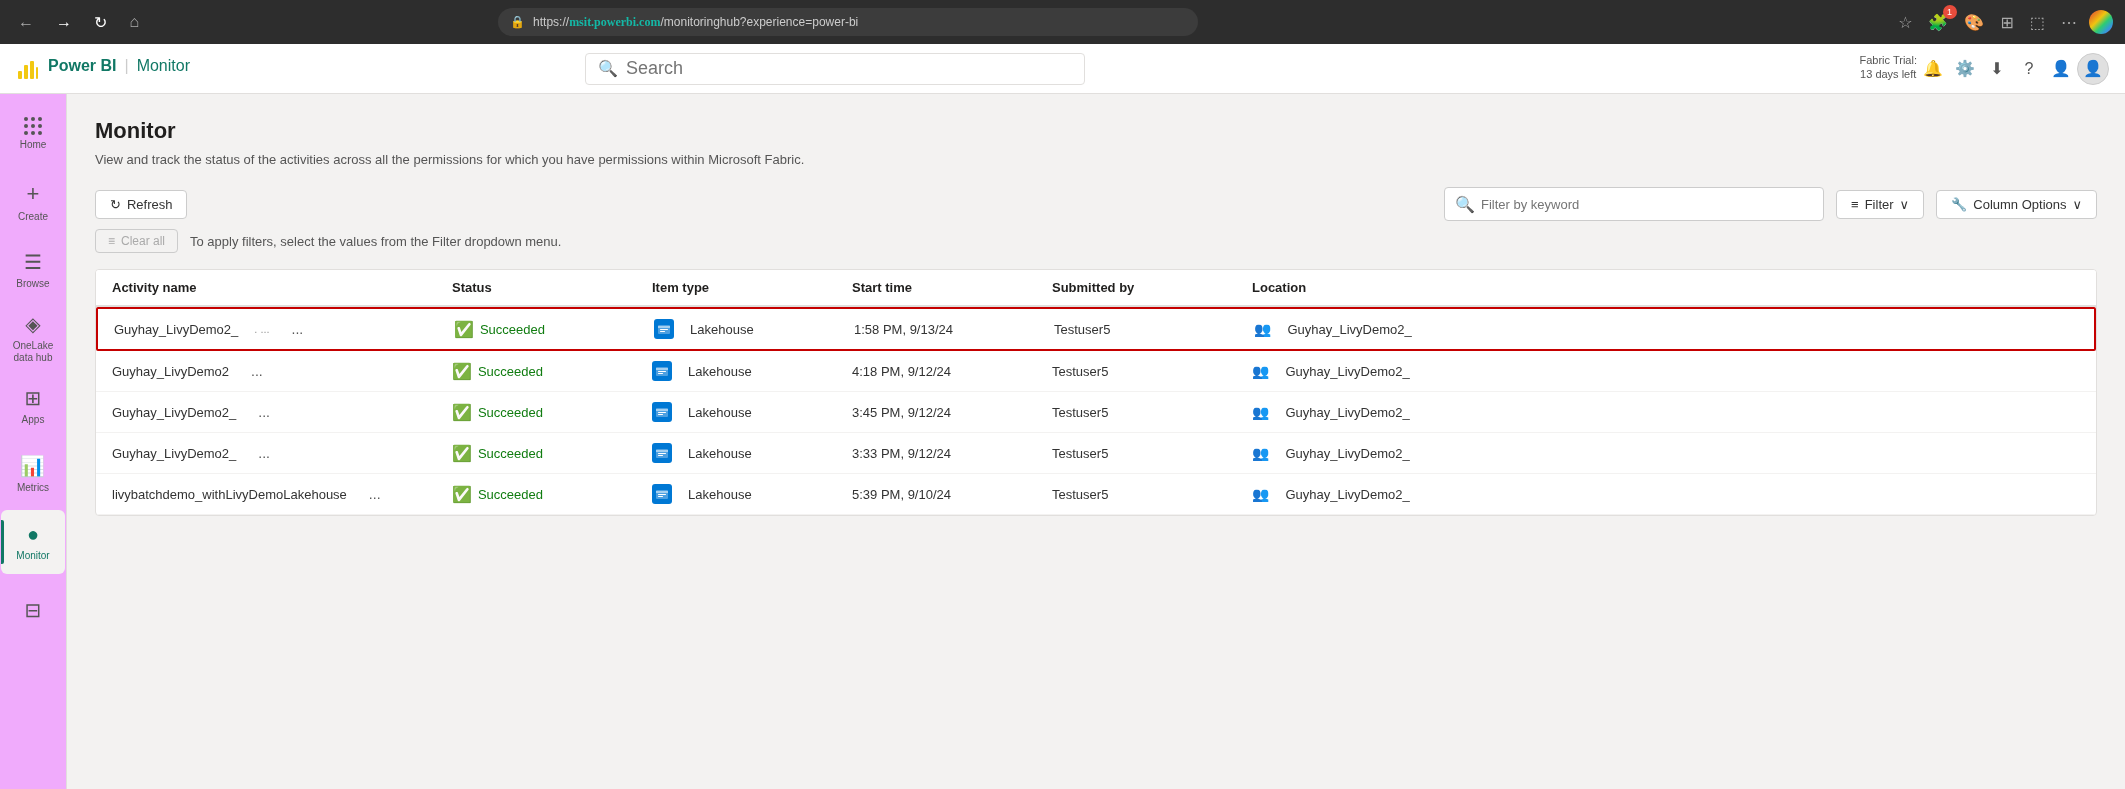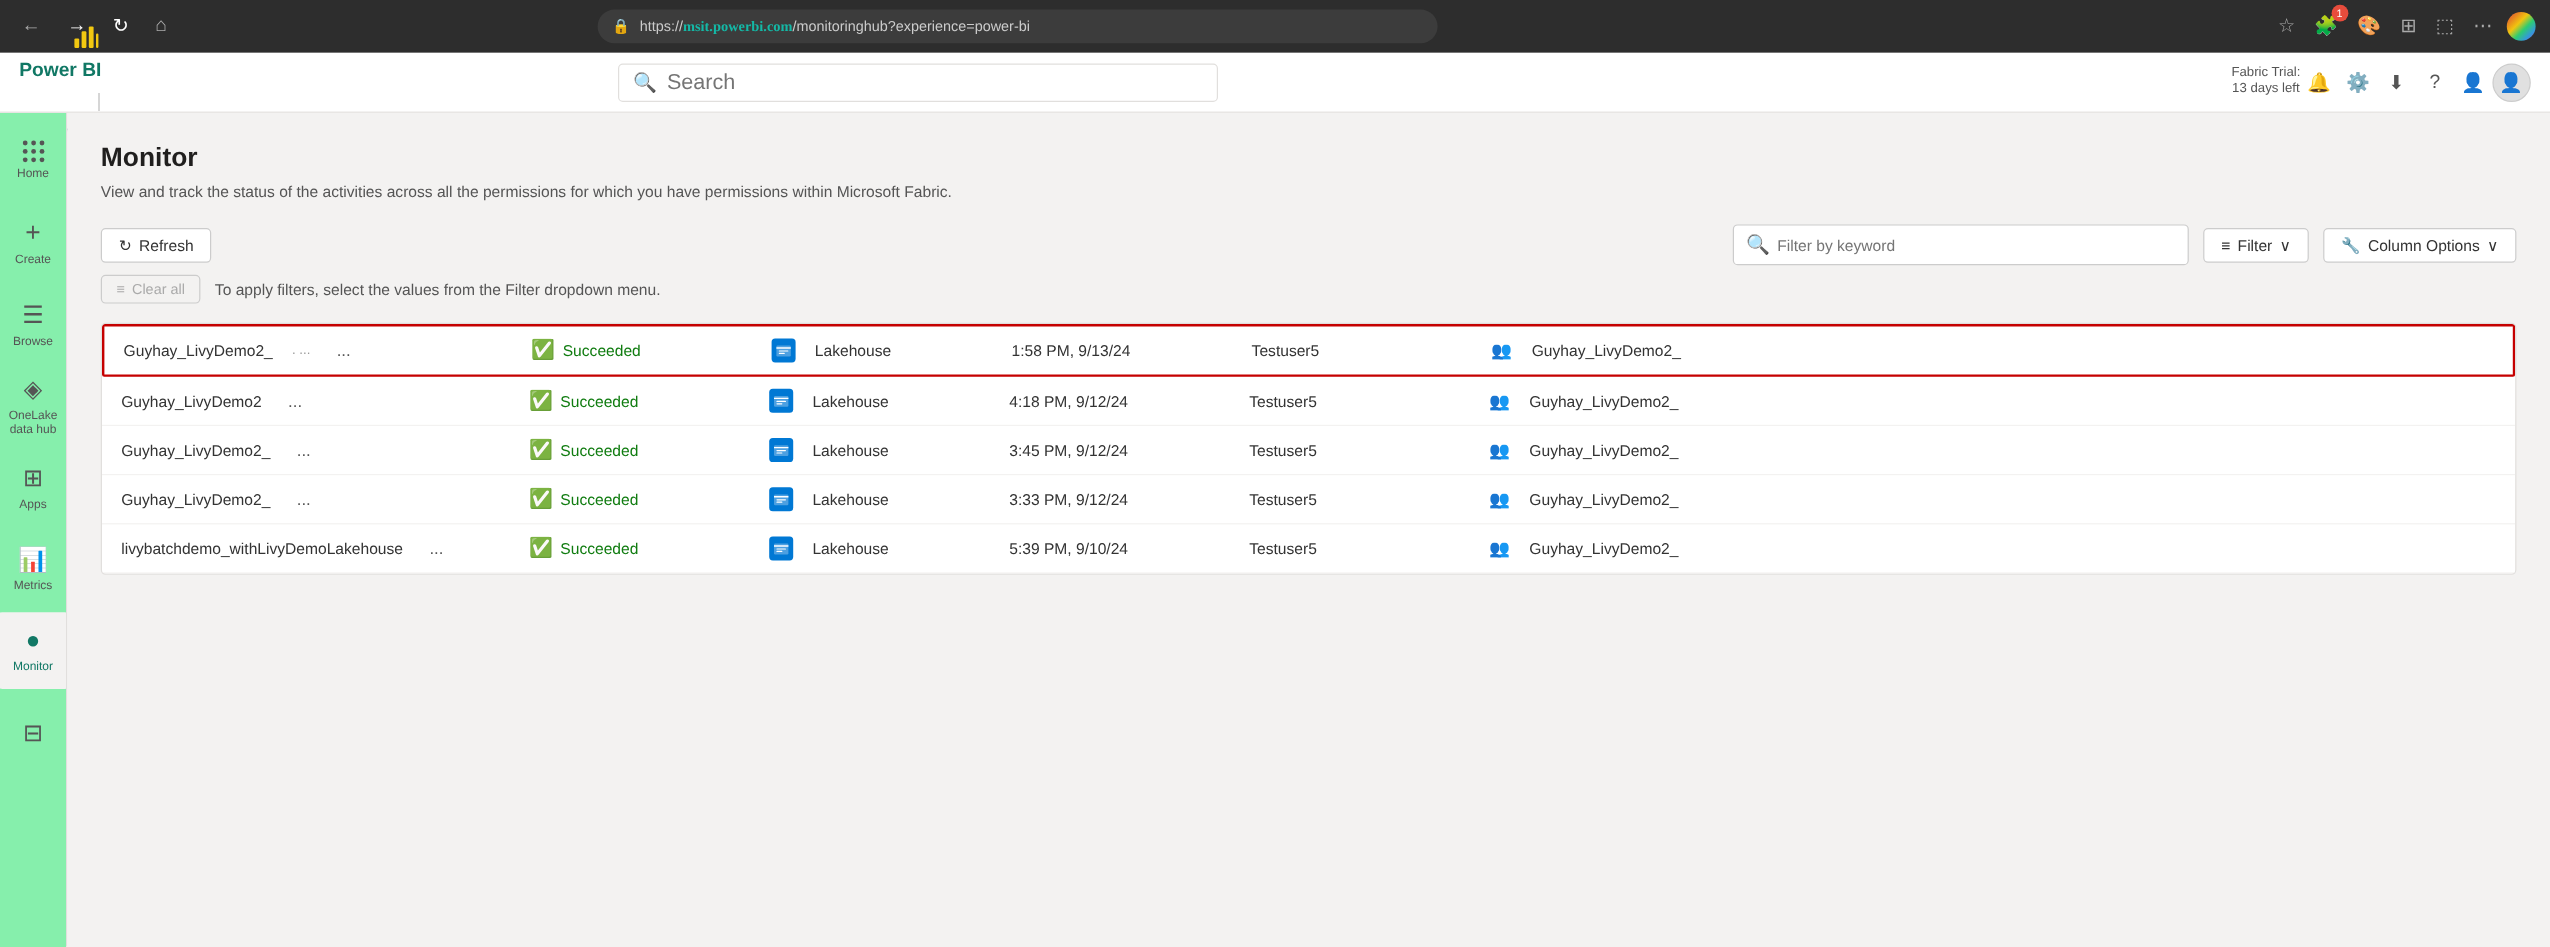--- a/index.html
+++ b/index.html
@@ -94,23 +94,22 @@
       height: 50px;
       display: flex;
       align-items: center;
       padding: 0 16px;
       gap: 16px;
       border-bottom: 1px solid #e1dfdd;
       flex-shrink: 0;
     }
     .app-logo {
       display: flex;
-      align-items: flex-end;
+      align-items: flex-start;
       gap: 8px;
-      flex-direction: column;
     }
     .app-logo-icon {
       display: flex;
       align-items: center;
     }
     .app-logo-icon svg { width: 24px; height: 24px; }
     .app-title-powerbi {
       color: #117865;
       font-weight: 700;
       font-size: 16px;
@@ -173,22 +172,22 @@
       display: flex;
       align-items: center;
       justify-content: center;
       font-size: 16px;
       color: #555;
       cursor: pointer;
     }
 
     
     .sidebar {
-      width: 56px;
-      background: #86efac;
+      width: 67px;
+      background: #f0abfc;
       border-right: 1px solid #e1dfdd;
       display: flex;
       flex-direction: column;
       align-items: center;
       padding: 8px 0;
       gap: 4px;
       overflow-y: auto;
       flex-shrink: 0;
     }
     .sidebar-item {
@@ -562,20 +561,28 @@
 
     <div class="filter-bar">
       <button class="btn-clear-all" disabled="">
         <span>≡</span>
         <span>Clear all</span>
       </button>
       <span class="filter-hint">To apply filters, select the values from the Filter dropdown menu.</span>
     </div>
 
     <div class="data-table">
+      <div class="table-header">
+        <div class="table-header-cell">Activity name</div>
+        <div class="table-header-cell">Status</div>
+        <div class="table-header-cell">Item type</div>
+        <div class="table-header-cell">Start time</div>
+        <div class="table-header-cell">Submitted by</div>
+        <div class="table-header-cell">Location</div>
+      </div>
 
       <div id="table-body">
           <div class="table-row highlighted" style="border: 2px solid rgb(197, 0, 0); border-radius: 2px; background: rgb(255, 255, 255);">
     <div class="table-cell">
       <span>Guyhay_LivyDemo2_</span>
       <span style="color:#999; font-size:11px;">. ...</span>
       <button class="more-btn">...</button>
     </div>
     <div class="table-cell status-success">
       <span class="status-icon">✅</span>

